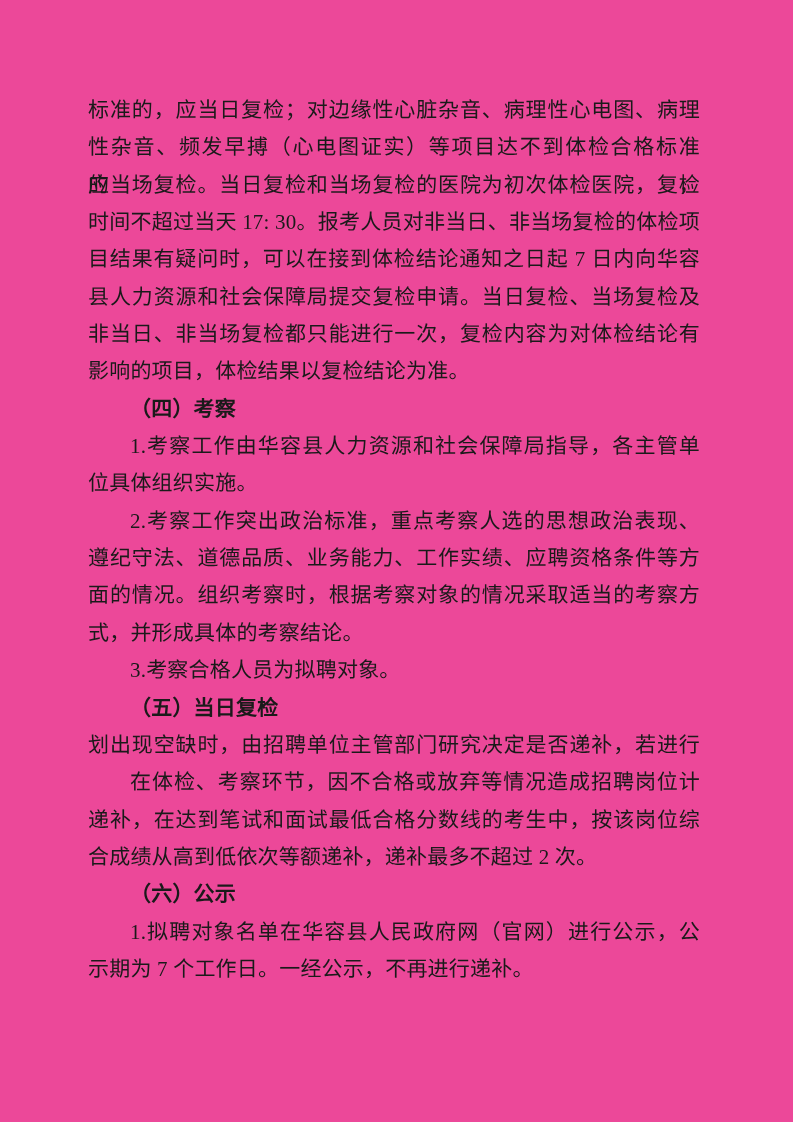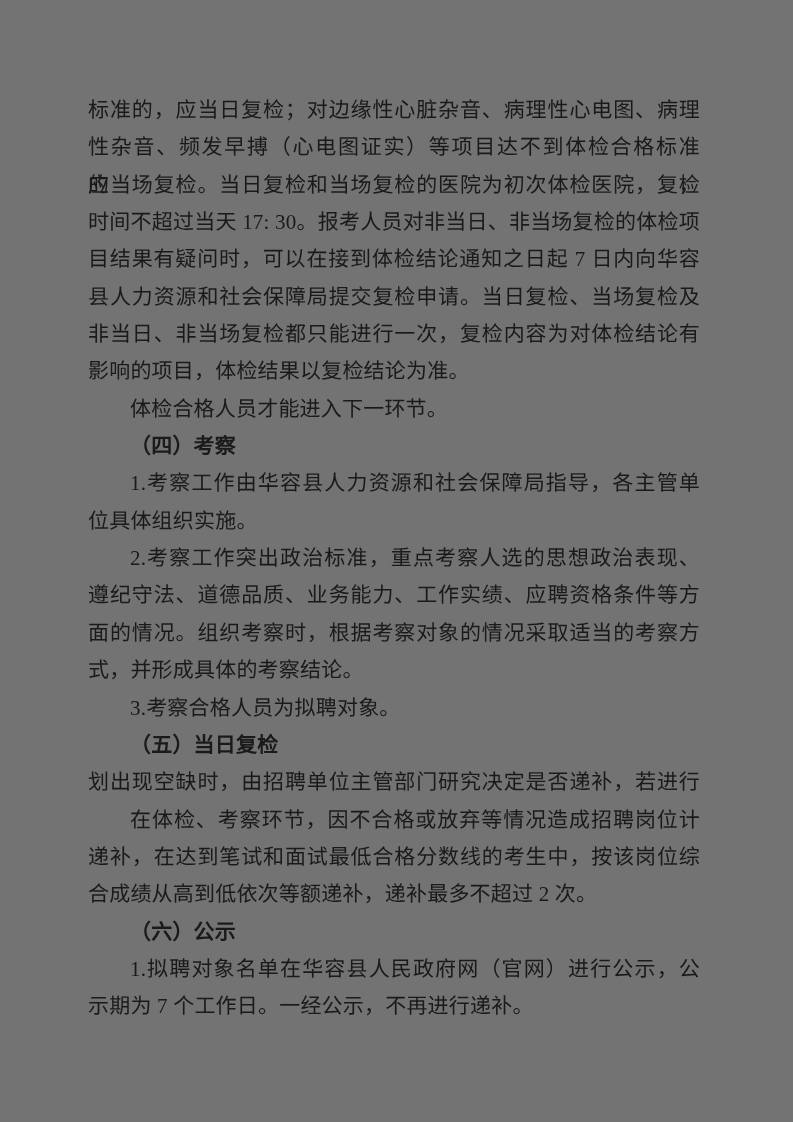--- a/index.html
+++ b/index.html
@@ -6,21 +6,21 @@
     margin: 0;
     padding: 0;
     background: #ffffff;
   }
   .page {
     position: relative;
     box-sizing: border-box;
     width: 793px;
     height: 1122px;
     margin: 0;
-    background: #737373;
+    background: #ec4899;
     padding: 92px 93px 0 88px;
     font-family: "Liberation Serif", "DejaVu Serif", serif;
     font-size: 21px;
     color: #1a1a1a;
     overflow: hidden;
   }
   .block {
     margin: 0;
     padding: 0;
   }
@@ -53,23 +53,20 @@
     <div class="line fill">标准的，应当日复检；对边缘性心脏杂音、病理性心电图、病理</div>
     <div class="line fill">性杂音、频发早搏（心电图证实）等项目达不到体检合格标准的，</div>
     <div class="line fill">应当场复检。当日复检和当场复检的医院为初次体检医院，复检</div>
     <div class="line fill">时间不超过当天 17: 30。报考人员对非当日、非当场复检的体检项</div>
     <div class="line fill">目结果有疑问时，可以在接到体检结论通知之日起 7 日内向华容</div>
     <div class="line fill">县人力资源和社会保障局提交复检申请。当日复检、当场复检及</div>
     <div class="line fill">非当日、非当场复检都只能进行一次，复检内容为对体检结论有</div>
     <div class="line">影响的项目，体检结果以复检结论为准。</div>
   </div>
 
-  <div class="block">
-    <div class="line indent">体检合格人员才能进入下一环节。</div>
-  </div>
 
   <div class="block heading">
     <div class="line indent">（四）考察</div>
   </div>
 
   <div class="block">
     <div class="line fill indent">1.考察工作由华容县人力资源和社会保障局指导，各主管单</div>
     <div class="line">位具体组织实施。</div>
   </div>
 

